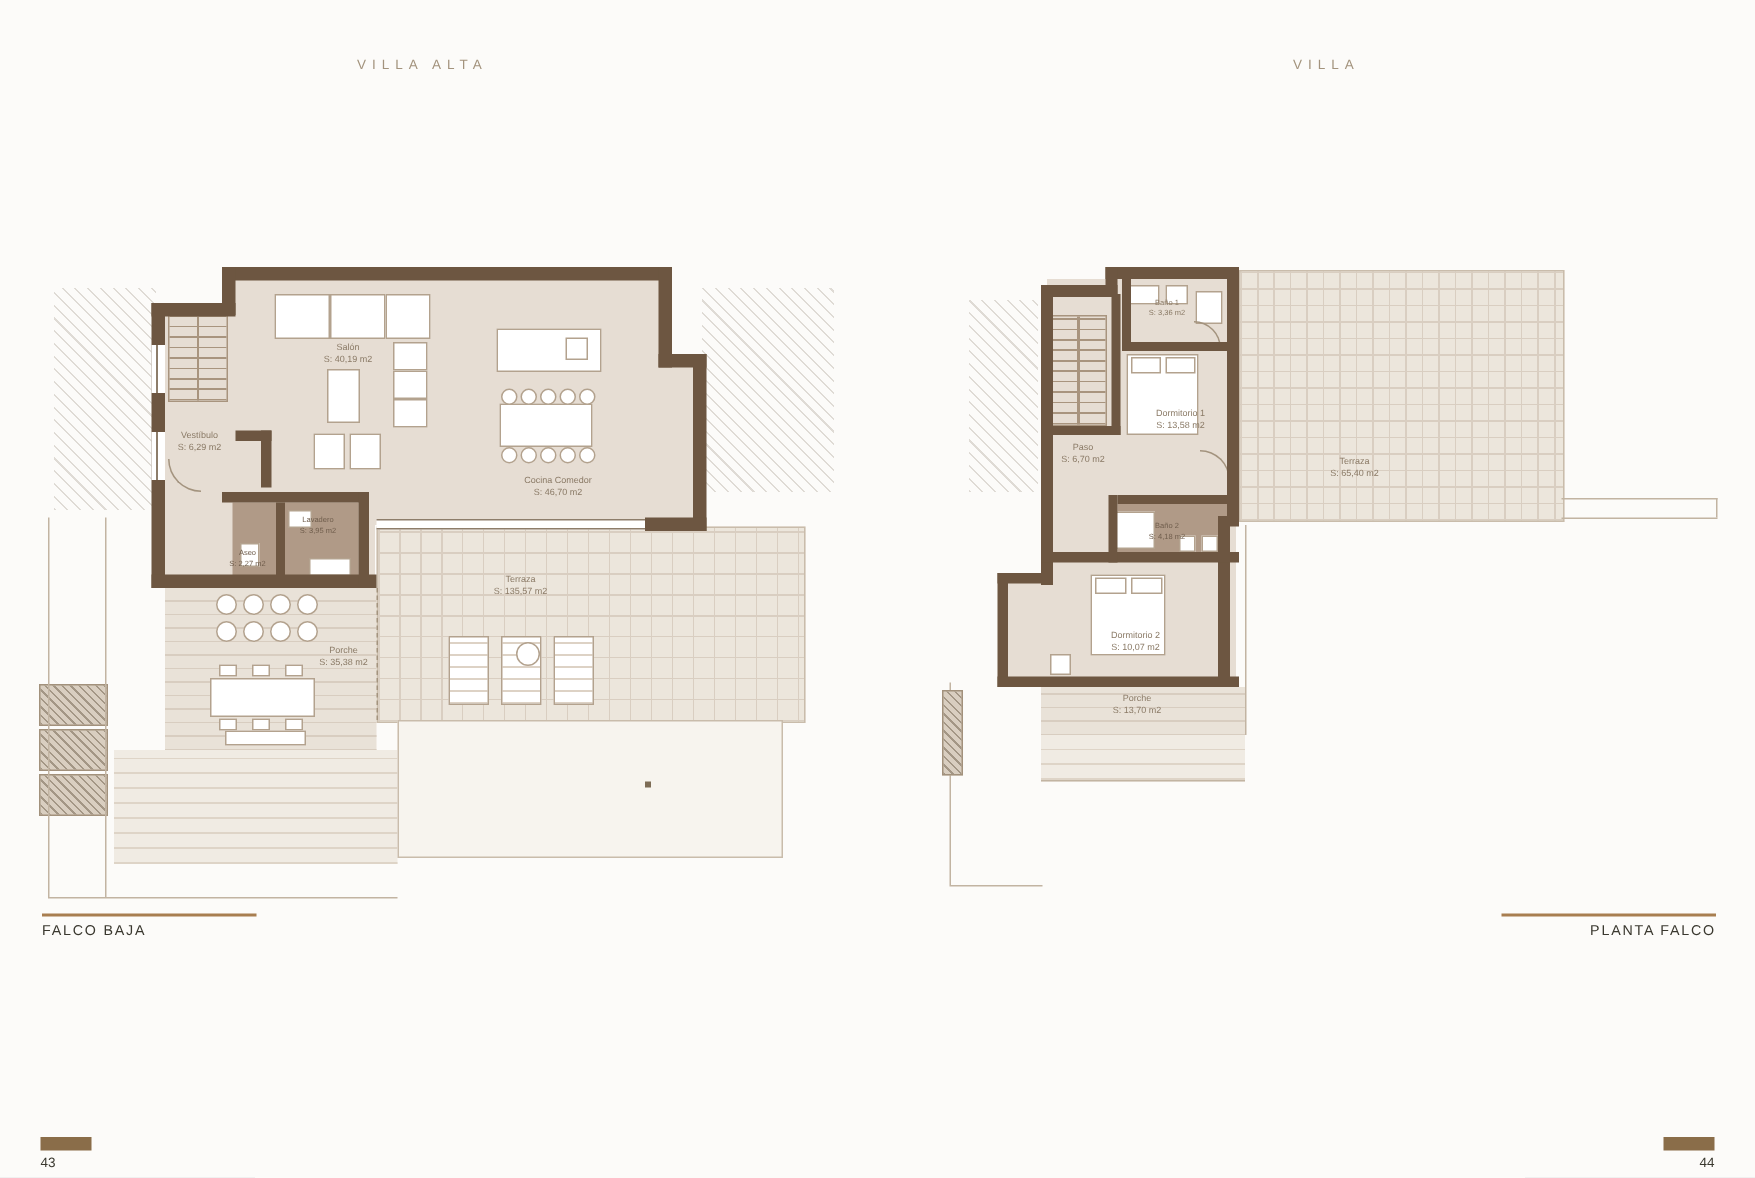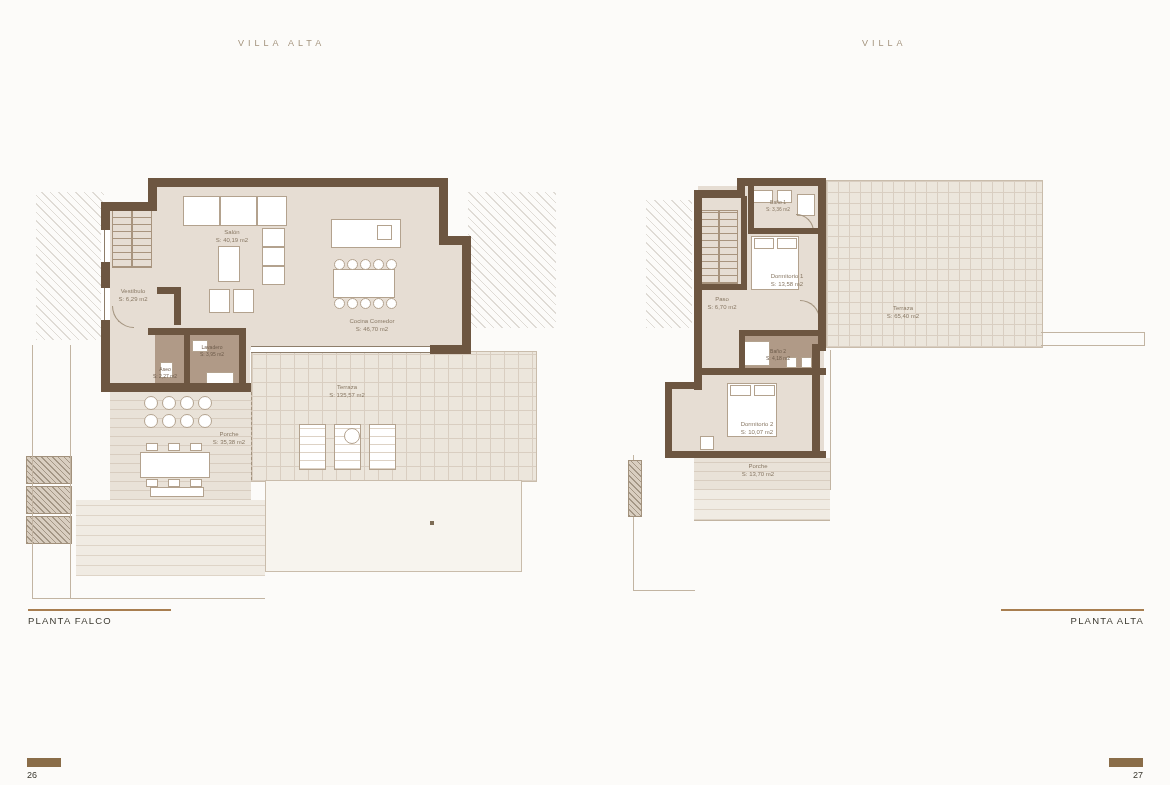--- a/index.html
+++ b/index.html
@@ -270,22 +270,22 @@
       <span class="rn">Dormitorio 2</span>
       <span class="ra">S: 10,07 m2</span>
     </div>
     <div class="lbl" style="left:723px;top:462px;width:70px;">
       <span class="rn">Porche</span>
       <span class="ra">S: 13,70 m2</span>
     </div>
   </div>
 
   <div class="rule" style="left:28px;top:609px;width:143px;"></div>
-  <div class="cap" style="left:28px;top:615px;">PLANTA FALCO</div>
+  <div class="cap" style="left:28px;top:615px;">FALCO BAJA</div>
   <div class="rule" style="left:1001px;top:609px;width:143px;"></div>
-  <div class="cap" style="left:944px;top:615px;width:200px;text-align:right;">PLANTA ALTA</div>
+  <div class="cap" style="left:944px;top:615px;width:200px;text-align:right;">PLANTA FALCO</div>
 
   <div class="pagebar" style="left:27px;top:758px;width:34px;height:9px;"></div>
-  <div class="pagenum" style="left:27px;top:770px;">26</div>
+  <div class="pagenum" style="left:27px;top:770px;">43</div>
   <div class="pagebar" style="left:1109px;top:758px;width:34px;height:9px;"></div>
-  <div class="pagenum" style="left:1043px;top:770px;width:100px;text-align:right;">27</div>
+  <div class="pagenum" style="left:1043px;top:770px;width:100px;text-align:right;">44</div>
 
 </div>
 
 </body></html>

